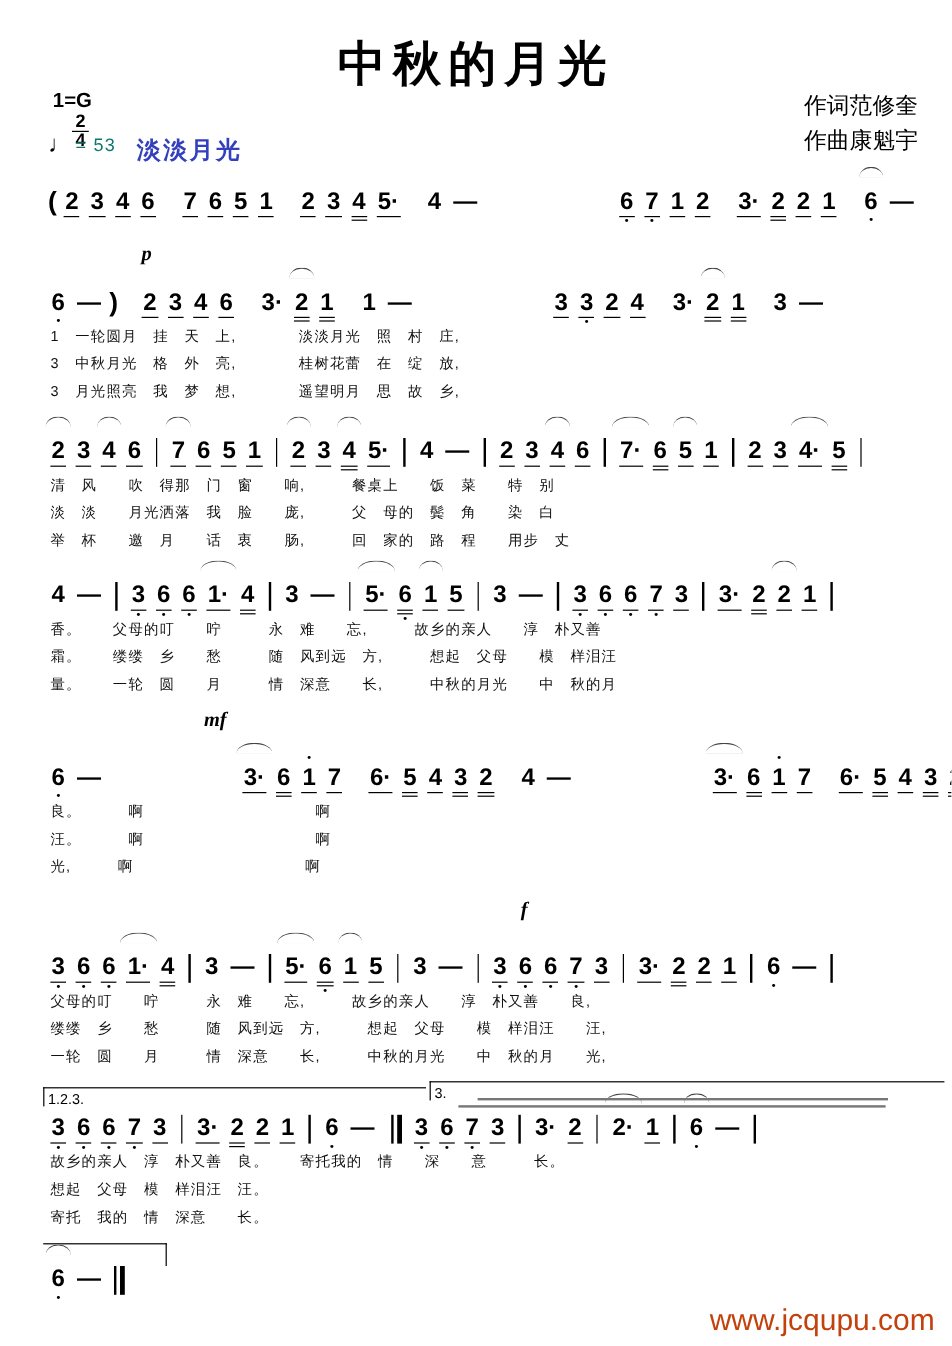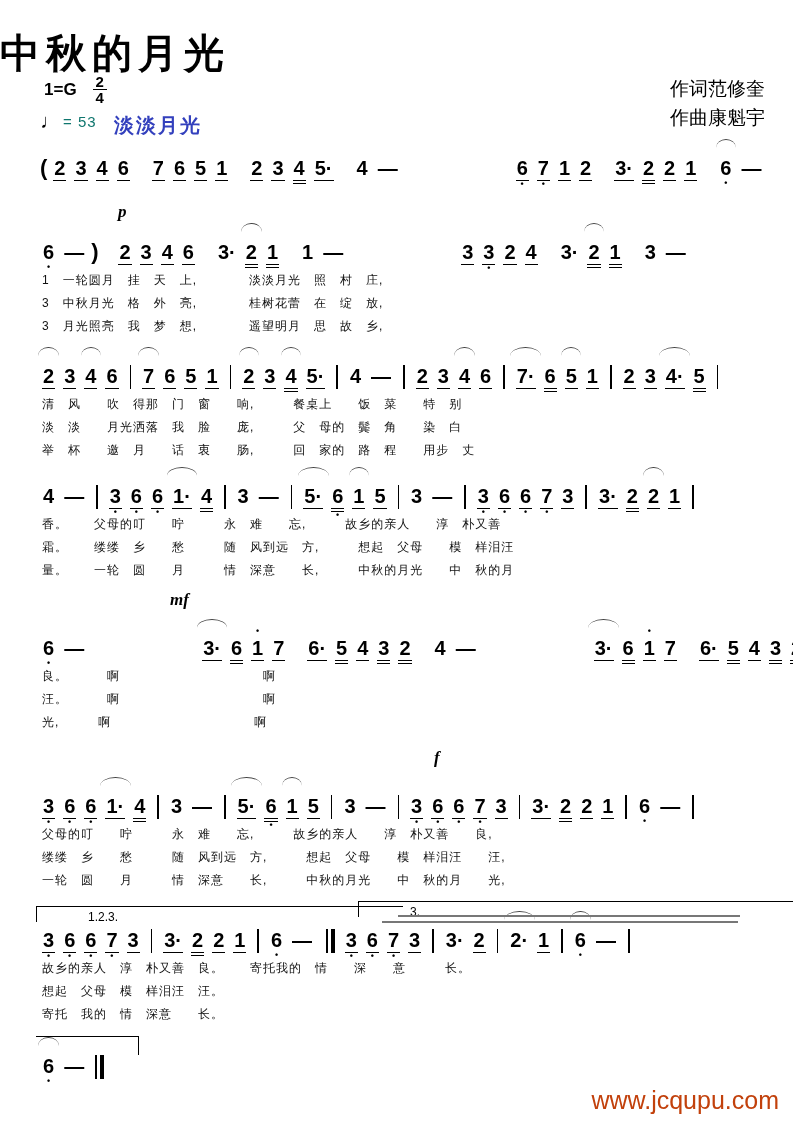--- a/index.html
+++ b/index.html
@@ -1,23 +1,23 @@
 <!DOCTYPE html>
 <html><head>
 <meta charset="utf-8">
 <style>
   html,body{margin:0;padding:0;background:#fff;}
   .page{position:relative;width:793px;height:1122px;background:#fff;overflow:hidden;
         font-family:"Liberation Sans","DejaVu Sans",sans-serif;color:#000;}
 
   
-  .title{position:absolute;top:26px;left:0;width:100%;text-align:left;
+  .title{position:absolute;top:26px;left:0;width:100%;text-align:center;
          font-size:40px;font-weight:bold;letter-spacing:6px;}
-  .keyblock{position:absolute;left:44px;top:74px;display:flex;align-items:center;
-            font-weight:bold;font-size:17px;}
+  .keyblock{position:absolute;left:44px;top:74px;display:flex;align-items:flex-start;
+            font-weight:bold;font-size:17px;flex-direction:column;}
   .frac{display:inline-flex;flex-direction:column;align-items:center;margin-left:16px;
         font-size:15px;font-weight:bold;line-height:15px;}
   .frac .fnum{border-bottom:1.6px solid #000;padding:0 3px;}
   .tempoblock{position:absolute;left:40px;top:110px;display:flex;align-items:center;font-size:15px;}
   .tempoblock .qnote{font-size:20px;margin-right:3px;}
   .tempoblock .tval{color:#0f766e;letter-spacing:1px;}
   .expression{position:absolute;left:114px;top:112px;font-size:20px;font-weight:bold;
               color:#3340bd;letter-spacing:2px;}
   .credits{position:absolute;right:28px;top:74px;text-align:right;font-size:19px;line-height:29px;}
 
@@ -51,21 +51,21 @@
   .fbar .b2{width:4px;height:24px;background:#000;}
   .rbar .dots{display:flex;flex-direction:column;justify-content:center;gap:6px;margin-right:3px;}
   .rbar .b1{width:1.6px;height:24px;background:#000;margin-right:3px;}
   .rbar .b2{width:4px;height:24px;background:#000;}
   .paren{font-size:22px;font-weight:bold;margin:0 2px;line-height:24px;}
   .gap{width:95px;flex:0 0 auto;}
   .lyr{position:absolute;left:4px;white-space:pre;font-size:12px;letter-spacing:1px;color:#111;}
   .lyr0{top:32px}.lyr1{top:55px}.lyr2{top:78px}
 
   
-  .volta{position:absolute;border-top:1.6px solid #000;border-left:1.6px solid #000;height:15px;padding-left:48px;}
+  .volta{position:absolute;border-top:1.6px solid #000;border-left:1.6px solid #000;height:15px;}
   .volta1{left:36px;top:906px;width:318px;}
   .volta2{left:358px;top:901px;width:428px;}
   .volta .vlabel{font-size:12px;padding-left:3px;line-height:13px;display:inline-block;}
   .volta-final{position:absolute;left:36px;top:1036px;width:102px;height:18px;
                border-top:1.6px solid #000;border-right:1.6px solid #000;}
   .slurline{position:absolute;height:2px;background:#777;}
   .slurline1{left:398px;top:915px;width:342px;}
   .slurline2{left:382px;top:921px;width:356px;}
 
   .watermark{position:absolute;right:14px;top:1086px;font-size:25px;color:#c2410c;}

